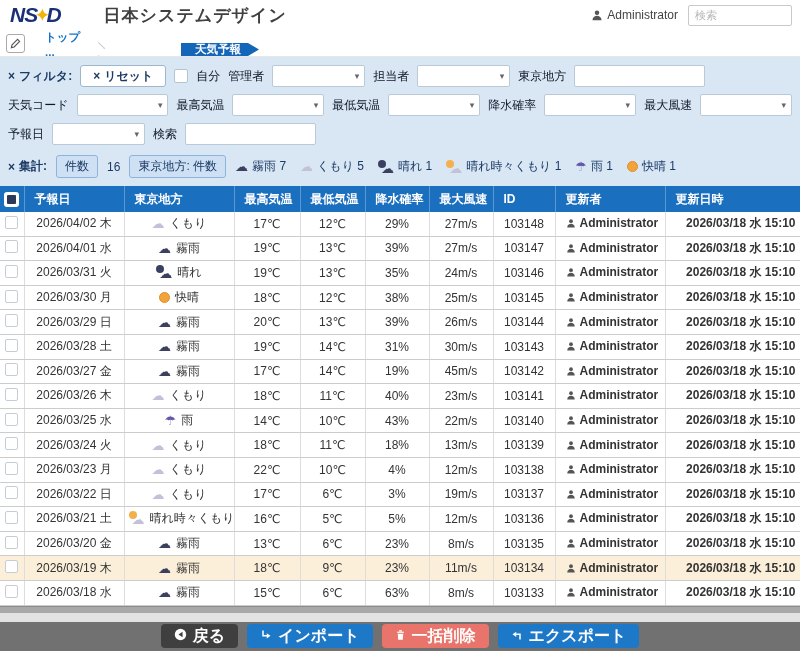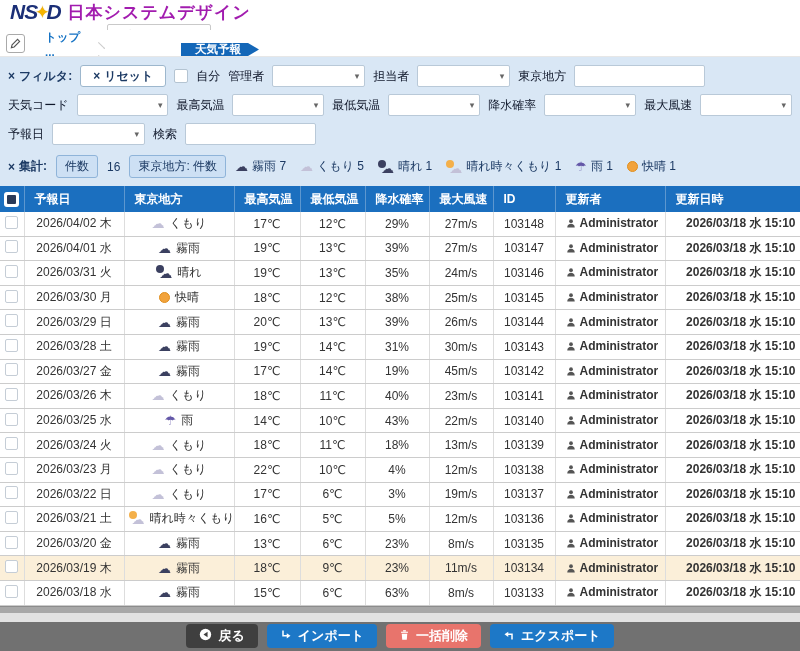--- a/index.html
+++ b/index.html
@@ -1,25 +1,25 @@
 <!DOCTYPE html>
 <html><head>
 <meta charset="utf-8">
 <style>
   * { margin:0; padding:0; box-sizing:border-box; }
   html,body { width:800px; height:651px; overflow:hidden; }
   body { font-family:"Liberation Sans","DejaVu Sans",sans-serif; font-size:12px; color:#333; background:#fff; }
   .app { width:800px; height:651px; display:flex; flex-direction:column; }
 
   
-  .topbar { height:30px; background:#fff; display:flex; justify-content:space-between; padding:0 8px 0 10px;flex-direction:column; }
+  .topbar { height:30px; background:#fff; display:flex; justify-content:space-between; padding:0 8px 0 10px; }
   .brand { display:flex; align-items:center; gap:7px; }
   .logo { font-style:italic; font-weight:bold; font-size:21px; color:#1b2f77; letter-spacing:-1px; display:flex; align-items:center; }
   .logo .star { font-style:normal; color:#f5b400; font-size:17px; margin:0 -2px; text-shadow:0 0 1px #c98f00; }
-  .company { font-size:17px; font-weight:bold; color:#a21caf; letter-spacing:1px; }
+  .company { font-size:17px; font-weight:bold; color:#404040; letter-spacing:1px;margin-left:36px; }
   .topbar-right { display:flex; align-items:center; gap:10px; }
   .user-chip { display:flex; align-items:center; gap:4px; color:#444; font-size:12px; }
   .search-box { width:104px; height:21px; border:1px solid #c9c9c9; border-radius:2px; padding:0 6px; font-size:11px; color:#333; }
   .search-box::placeholder { color:#b5b5b5; }
 
   
   .breadcrumb { height:27px; background:#fff; display:flex; align-items:stretch; padding-left:6px; border-bottom:1px solid #e7e7e7; overflow:hidden; }
   .edit-box { width:19px; height:19px; border:1px solid #aaa; border-radius:3px; background:#fff; display:flex; align-items:center; justify-content:center; align-self:center; margin-right:6px; cursor:pointer; }
   .crumbs { display:flex; align-items:stretch;flex-direction:column; }
   .crumb { display:flex; align-items:center; color:#1472c4; font-size:11.5px; font-weight:bold; padding:0 10px 0 14px; cursor:pointer; white-space:nowrap; }
@@ -67,21 +67,21 @@
   .cb-all { width:15px; height:15px; background:#fff; border-radius:3px; display:inline-flex; align-items:center; justify-content:center; cursor:pointer; }
   .cb-all i { width:9px; height:9px; background:#2b3a57; display:block; border-radius:1px; }
   .row-cb { width:13px; height:13px; background:#fff; border:1px solid #c5cdd6; border-radius:2px; display:inline-block; cursor:pointer; }
   .weather-cell { display:inline-flex; align-items:center; gap:5px; }
   .user-cell { display:inline-flex; align-items:center; gap:4px; }
 
   
   .scroll-strip { height:7px; background:#a8a8a8; border-top:1px solid #8c8c8c; }
   .light-strip { height:9px; background:#e2e2e2; }
   .footer { flex:1; background:#717171; display:flex; align-items:center; justify-content:center; gap:9px; }
-  .fbtn { border:none; border-radius:4px; height:24px; padding:0 13px; font-size:13px; font-weight:bold; color:#fff; display:inline-flex; align-items:center; gap:6px; cursor:pointer; font-family:inherit; }
+  .fbtn { border:none; border-radius:4px; height:24px; padding:0 13px; font-size:16px; font-weight:bold; color:#fff; display:inline-flex; align-items:center; gap:6px; cursor:pointer; font-family:inherit; }
   .fbtn-dark { background:#3f3f3f; }
   .fbtn-danger { background:#e8746c; }
   .fbtn-primary { background:#1d78c7; }
 </style>
 </head>
 <body>
 
 <div class="app">
 
   <header class="topbar">

